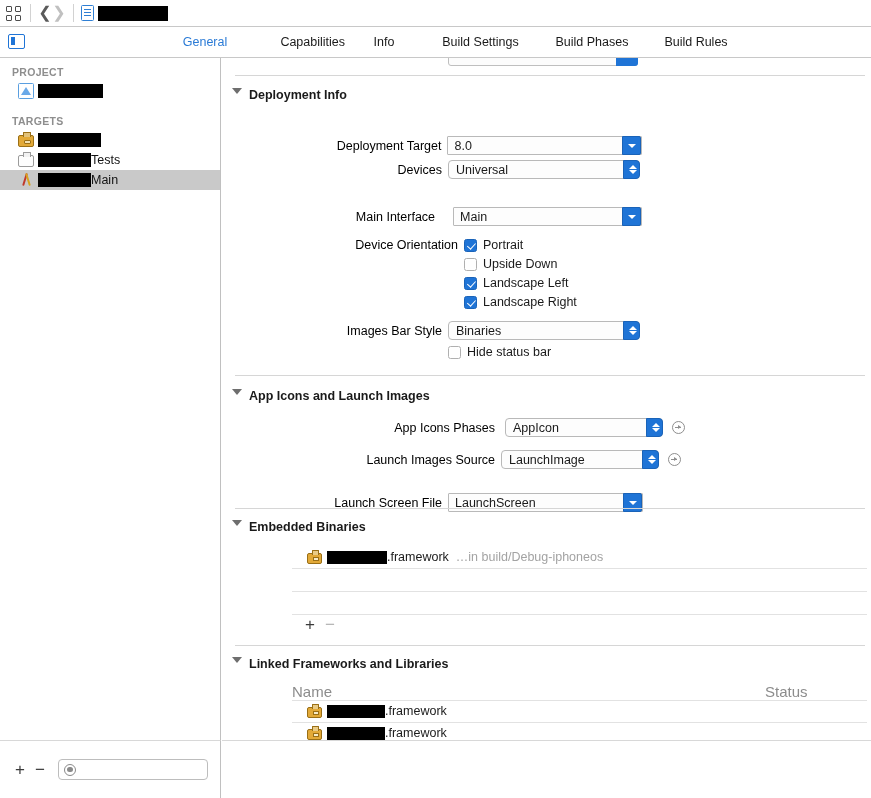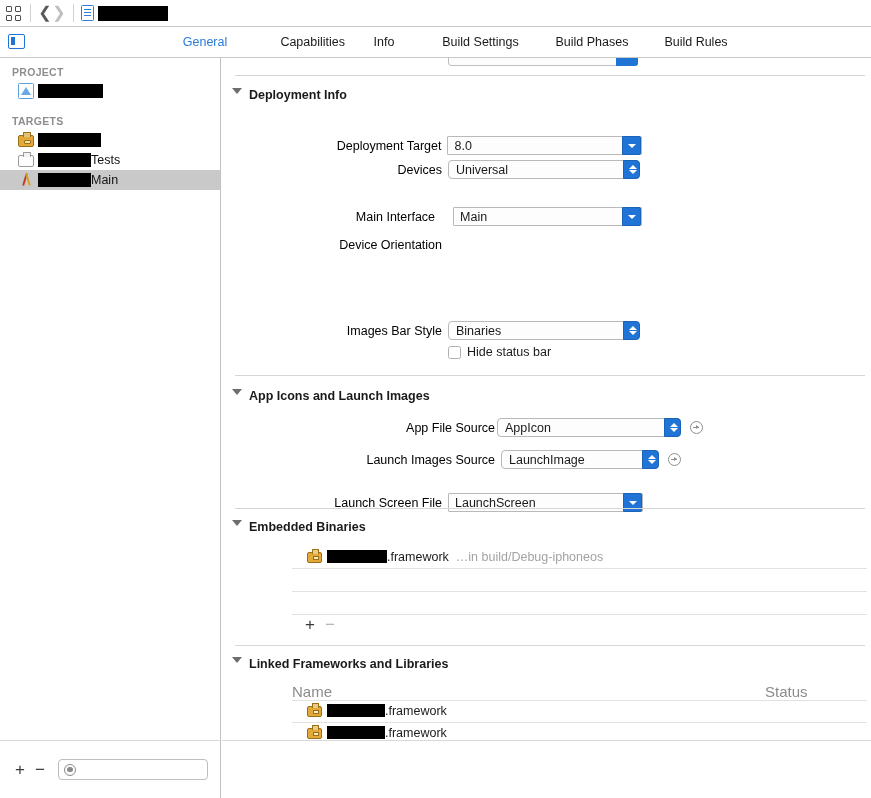--- a/index.html
+++ b/index.html
@@ -231,21 +231,21 @@
   .cb.off { background:#ffffff; border:1px solid #b0b0b0; }
   .cb.on  { background:#1f74d6; border:1px solid #1a63b8; }
   .cb.on::after{
     content:""; position:absolute; left:3.6px; top:1.2px; width:3.6px; height:7px;
     border:solid #ffffff; border-width:0 1.9px 1.9px 0; transform:rotate(42deg);
   }
   .cblabel { font-size:12.5px; color:#1a1a1a; }
 
   
   .filerow {
-    position:absolute; display:flex; align-items:flex-start;
+    position:absolute; display:flex; align-items:flex-end;
     font-size:12.5px; color:#1a1a1a;padding-left:15px;
   }
   .tiny-case {
     width:15px; height:11px; background:#e2a938; border:1.1px solid #9a6f16;
     border-radius:2px; position:relative; margin-right:5px; flex:none; margin-top:2px;
   }
   .tiny-case::before{
     content:""; position:absolute; left:4px; top:-4px; width:5px; height:3.5px;
     border:1.1px solid #9a6f16; border-bottom:none; border-radius:1px 1px 0 0; background:#e9cb86;
   }
@@ -363,22 +363,40 @@
     </div>
 
     <div class="row" style="left:0; top:149px; width:420px;">
       <div class="lbl" style="width:220px;">Main Interface</div>
       <div class="combo" style="margin-left:18px; width:195px;">
         <span class="val">Main</span>
         <span class="btn"></span>
       </div>
     </div>
 
-    <div class="row" style="left:0; top:180px; width:430px; align-items:flex-start;">
+    <div class="row" style="left:16px; top:180px; width:430px; align-items:flex-start;">
       <div class="lbl" style="width:220px;">Device Orientation</div>
+      <div style="margin-left:6px;">
+        <div class="cbrow">
+          <span class="cb on"></span>
+          <span class="cblabel">Portrait</span>
+        </div>
+        <div class="cbrow">
+          <span class="cb off"></span>
+          <span class="cblabel">Upside Down</span>
+        </div>
+        <div class="cbrow">
+          <span class="cb on"></span>
+          <span class="cblabel">Landscape Left</span>
+        </div>
+        <div class="cbrow">
+          <span class="cb on"></span>
+          <span class="cblabel">Landscape Right</span>
+        </div>
+      </div>
     </div>
 
     <div class="row" style="left:0; top:263px; width:420px;">
       <div class="lbl" style="width:220px;">Images Bar Style</div>
       <div class="popup" style="margin-left:6px; width:192px;">
         <span class="val">Binaries</span>
         <span class="btn"></span>
       </div>
     </div>
 
@@ -388,22 +406,22 @@
     </div>
 
     <div class="hr" style="top:317px;"></div>
 
     <div class="sec-head" style="left:10px; top:331px;">
       <span class="tri"></span>
       <span>App Icons and Launch Images</span>
     </div>
 
     <div class="row" style="left:0; top:360px;">
-      <div class="lbl" style="width:273px;">App File Source</div>
-      <div class="popup" style="margin-left:2px; width:184px;">
+      <div class="lbl" style="width:273px;">App Icons Phases</div>
+      <div class="popup" style="margin-left:10px; width:158px;">
         <span class="val">AppIcon</span>
         <span class="btn"></span>
       </div>
       <div class="reveal"></div>
     </div>
 
     <div class="row" style="left:0; top:392px;">
       <div class="lbl" style="width:273px;">Launch Images Source</div>
       <div class="popup" style="margin-left:6px; width:158px;">
         <span class="val">LaunchImage</span>

